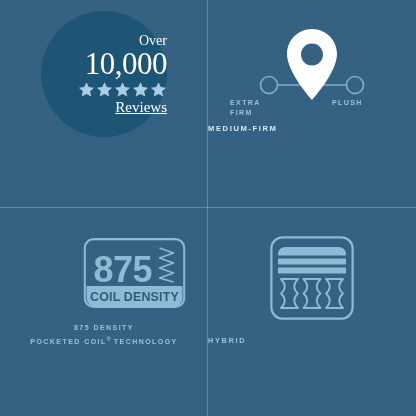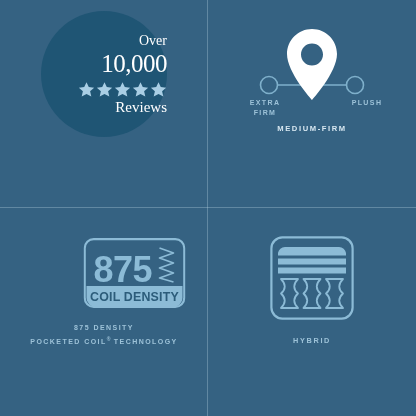--- a/index.html
+++ b/index.html
@@ -31,34 +31,34 @@
     position:absolute;left:50%;top:74px;transform:translate(-50%,-50%);
     width:126px;height:126px;border-radius:50%;background:#1f5574;
     display:flex;flex-direction:column;align-items:flex-end;justify-content:center;
   }
   .over{
     font-family:"Liberation Serif",serif;color:#ffffff;
     font-size:14px;line-height:15px;margin-bottom:-1px;
   }
   .big{
     font-family:"Liberation Serif",serif;color:#ffffff;
-    font-size:25px;line-height:33px;letter-spacing:-.5px;
+    font-size:31px;line-height:33px;letter-spacing:-.5px;
   }
   .stars{display:flex;gap:1px;margin:1px 0 0;}
   .star{width:17px;height:17px;display:block;}
   .reviews{
     font-family:"Liberation Serif",serif;color:#ffffff;
-    font-size:15px;line-height:17px;margin-top:1px;
+    font-size:15px;line-height:17px;margin-top:1px;text-decoration:underline;
   }
 
   
   .scale{position:absolute;left:0;right:0;top:0;height:152px;}
   .scale svg{position:absolute;left:0;top:0;}
   .lbl{
-    position:absolute;text-align:center;
+    position:absolute;
     font-size:7px;letter-spacing:1.4px;font-weight:bold;
     color:#9dc2d8;line-height:9.5px;
   }
   .lbl-left{left:22px;width:70px;top:98px;}
   .lbl-right{right:14px;width:70px;top:98px;}
   .lbl-mid{left:0;right:0;top:124px;color:#d7e7f1;letter-spacing:1.6px;font-size:7.6px;}
 
   
   .badge{
     position:absolute;left:50%;top:30px;transform:translateX(-50%);
@@ -66,21 +66,21 @@
   }
   .cap3{
     position:absolute;left:6px;right:6px;top:114px;text-align:center;
     color:#9dc2d8;font-size:7px;letter-spacing:1.45px;font-weight:bold;line-height:11.5px;
   }
   .cap3 sup{font-size:5px;letter-spacing:0;vertical-align:super;}
 
   
   .hybrid{position:absolute;left:50%;top:28px;transform:translateX(-50%);}
   .cap4{
-    position:absolute;left:0;right:0;top:128px;text-align:center;
+    position:absolute;left:0;right:0;top:128px;text-align:left;
     color:#9dc2d8;font-size:7.3px;letter-spacing:1.7px;font-weight:bold;
   }
 </style>
 </head>
 <body>
 
 <div class="grid">
 
   <div class="vline"></div>
   <div class="hline"></div>

